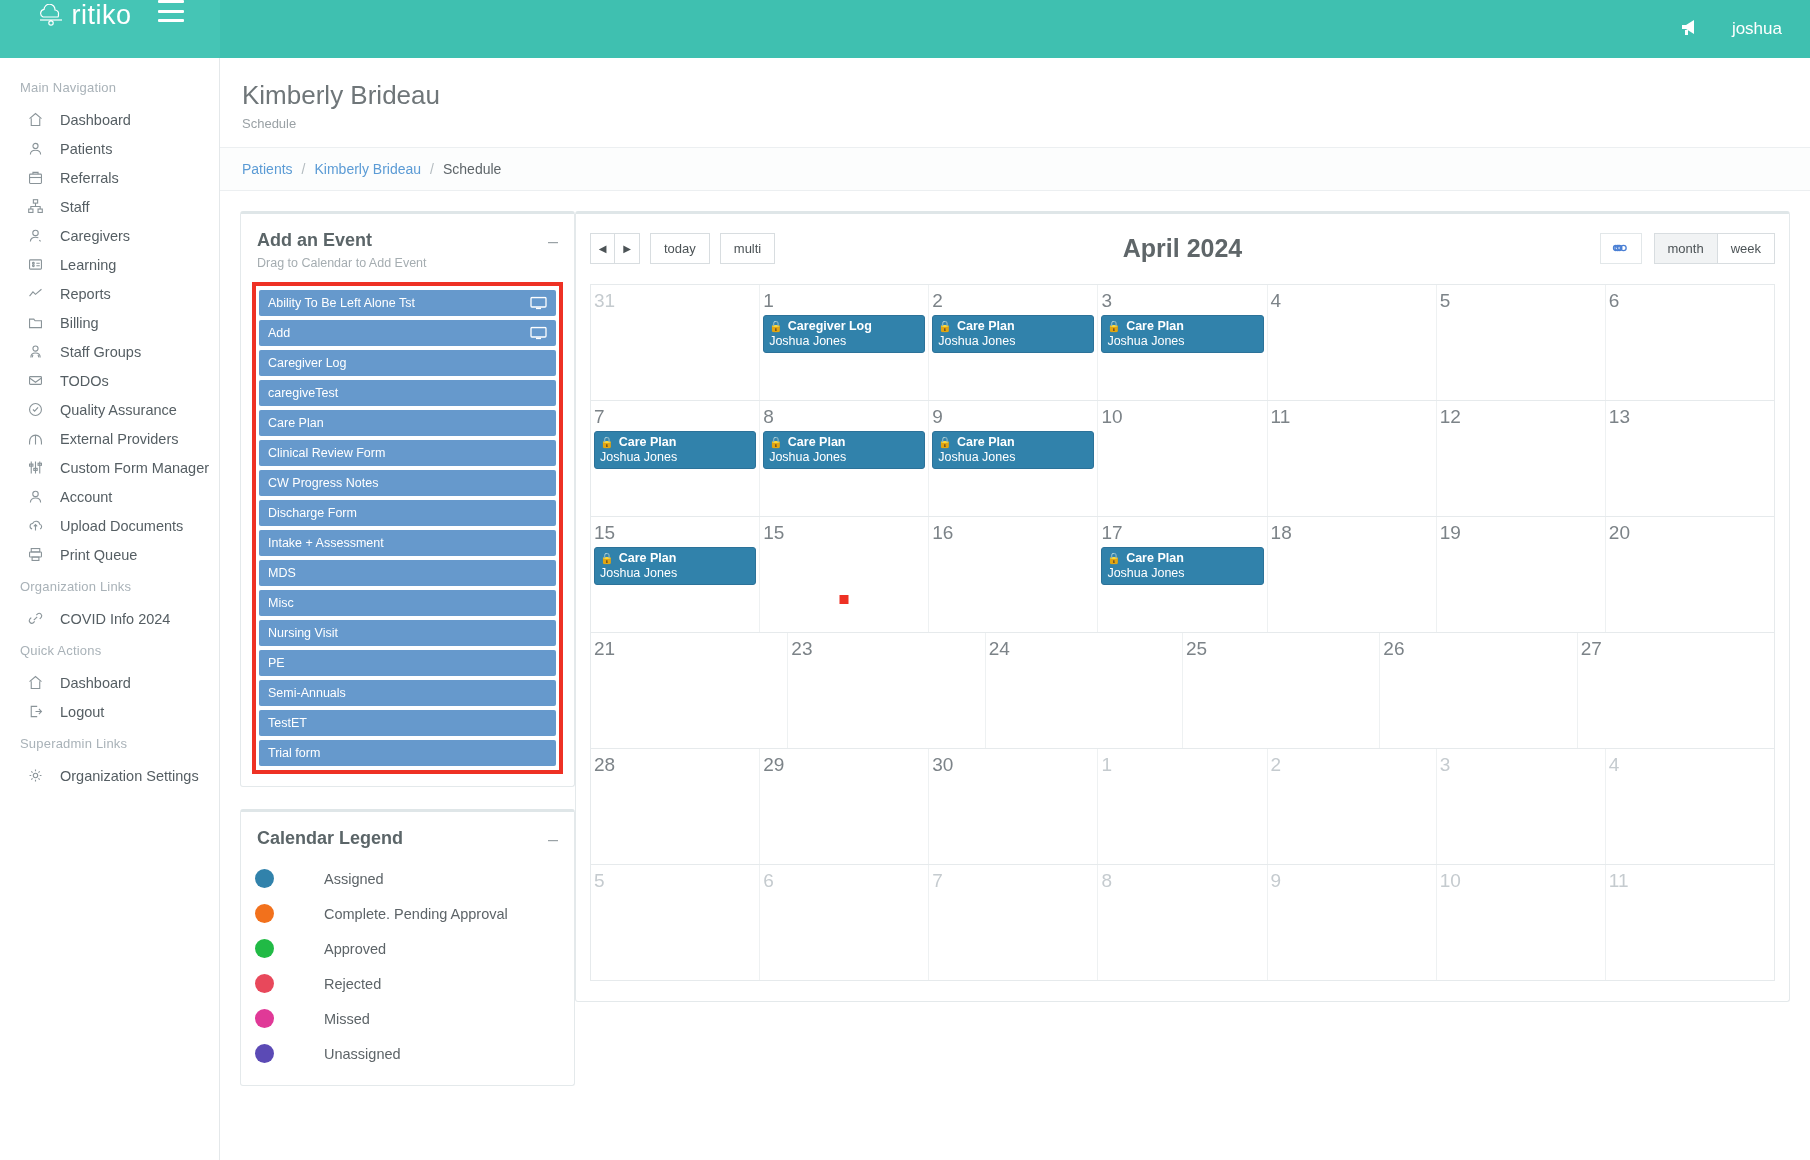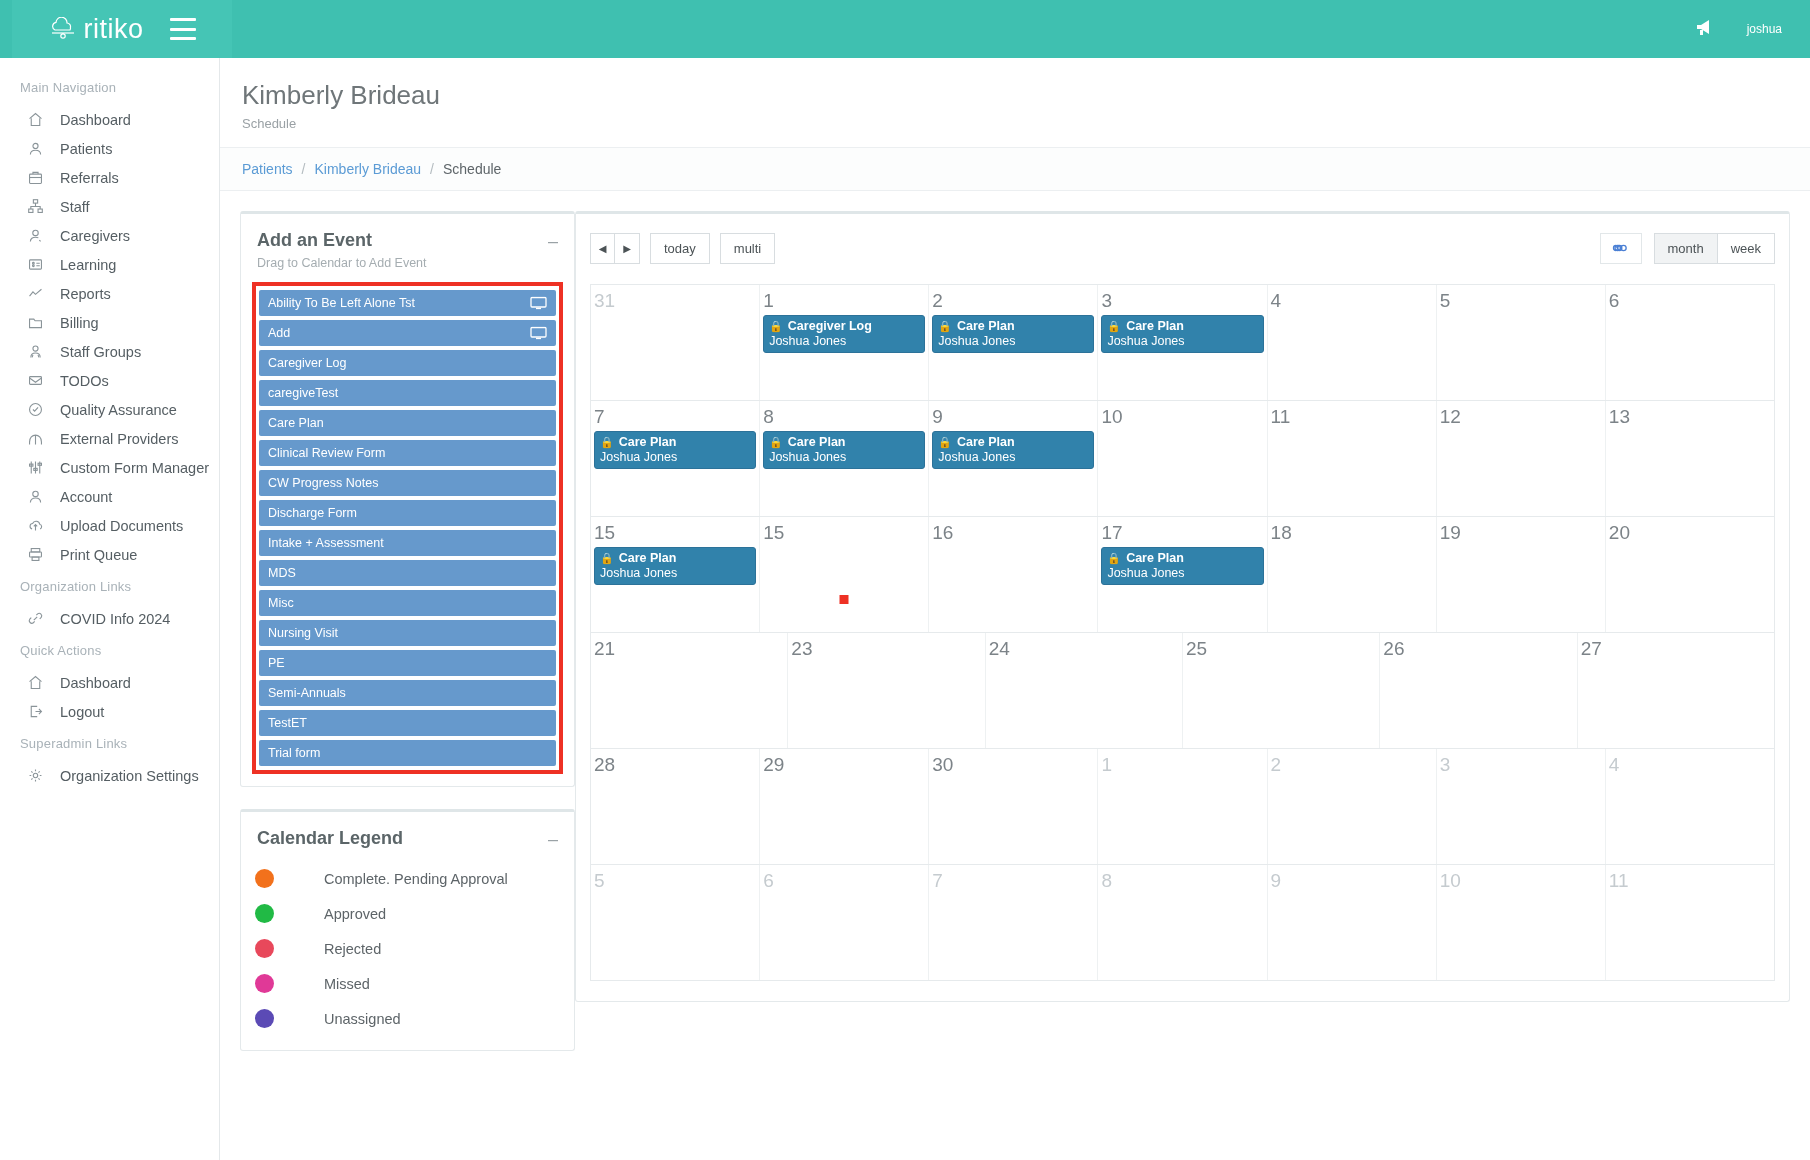--- a/index.html
+++ b/index.html
@@ -11,40 +11,40 @@
   }
   body { position: relative; }
 
   
   .topbar {
     position: absolute; left: 0; top: 0; width: 1810px; height: 58px;
     background: #3fc0b0;
     display: flex; align-items: center;
   }
   .topbar-left {
-    width: 220px; height: 58px; display: flex; align-items: center;
-    justify-content: center; background: #45c5b5; margin-left: 12px;
+    width: 220px; height: 58px; display: flex; align-items: flex-start;
+    justify-content: center; background: #45c5b5;
   }
   .logo-wrap { display: flex; align-items: center; gap: 5px; }
   .logo-cloud { width: 30px; height: 24px; position: relative; }
   .logo-text {
     color: #ffffff; font-size: 27px; font-weight: 300; letter-spacing: .5px;
   }
   .hamburger {
     margin-left: 26px; width: 26px; height: 22px;
     display: flex; flex-direction: column; justify-content: space-between;
     cursor: pointer;
   }
   .hamburger span { display: block; height: 3px; background: #fff; border-radius: 1px; }
   .topbar-right {
     margin-left: auto; display: flex; align-items: center; gap: 30px;
     padding-right: 28px;
   }
   .megaphone { color: #fff; font-size: 20px; }
-  .username { color: #ffffff; font-size: 12px; }
+  .username { color: #ffffff; font-size: 17px; }
 
   
   .sidebar {
     position: absolute; left: 0; top: 58px; width: 220px; height: 1102px;
     background: #ffffff; border-right: 1px solid #e4e8ea;
     padding-top: 12px;
   }
   .nav-heading {
     color: #a9b2b8; font-size: 13px; padding: 10px 0 10px 20px; letter-spacing: .2px;
   }
@@ -451,20 +451,24 @@
           </div>
       </div>
 
       <div class="card legend-card">
         <div class="card-head">
           <div class="card-title">Calendar Legend</div>
           <div class="card-minus">–</div>
         </div>
         <div id="legend-list" style="padding-bottom:14px;">
             <div class="legend-row">
+              <span class="legend-dot" style="background: rgb(49, 130, 171);"></span>
+              <span class="legend-label">Assigned</span>
+            </div>
+            <div class="legend-row">
               <span class="legend-dot" style="background: rgb(242, 113, 28);"></span>
               <span class="legend-label">Complete. Pending Approval</span>
             </div>
             <div class="legend-row">
               <span class="legend-dot" style="background: rgb(33, 186, 69);"></span>
               <span class="legend-label">Approved</span>
             </div>
             <div class="legend-row">
               <span class="legend-dot" style="background: rgb(232, 72, 91);"></span>
               <span class="legend-label">Rejected</span>
@@ -485,20 +489,21 @@
       <div class="cal-card">
         <div class="cal-toolbar">
           <div class="btn-group">
             <button class="btn btn-arrow">◀</button>
             <button class="btn btn-arrow">▶</button>
           </div>
           <div class="sp"></div>
           <button class="btn">today</button>
           <div class="sp"></div>
           <button class="btn">multi</button>
+          <div class="cal-title">April 2024</div>
           <div class="toolbar-right">
             <div class="icon-btn">
               <svg viewBox="0 0 24 12" fill="none" stroke="#4a7fd4" stroke-width="1.6">
                 <path d="M7 6a3 3 0 1 1 3 3c-2 0-2-6-4-6a3 3 0 0 0 0 6c2 0 2-6 4-6"></path>
                 <circle cx="8" cy="6" r="3.2"></circle>
                   <circle cx="15" cy="6" r="3.2"></circle>
               </svg>
             </div>
             <div class="btn-group">
               <button class="btn btn-active">month</button>

